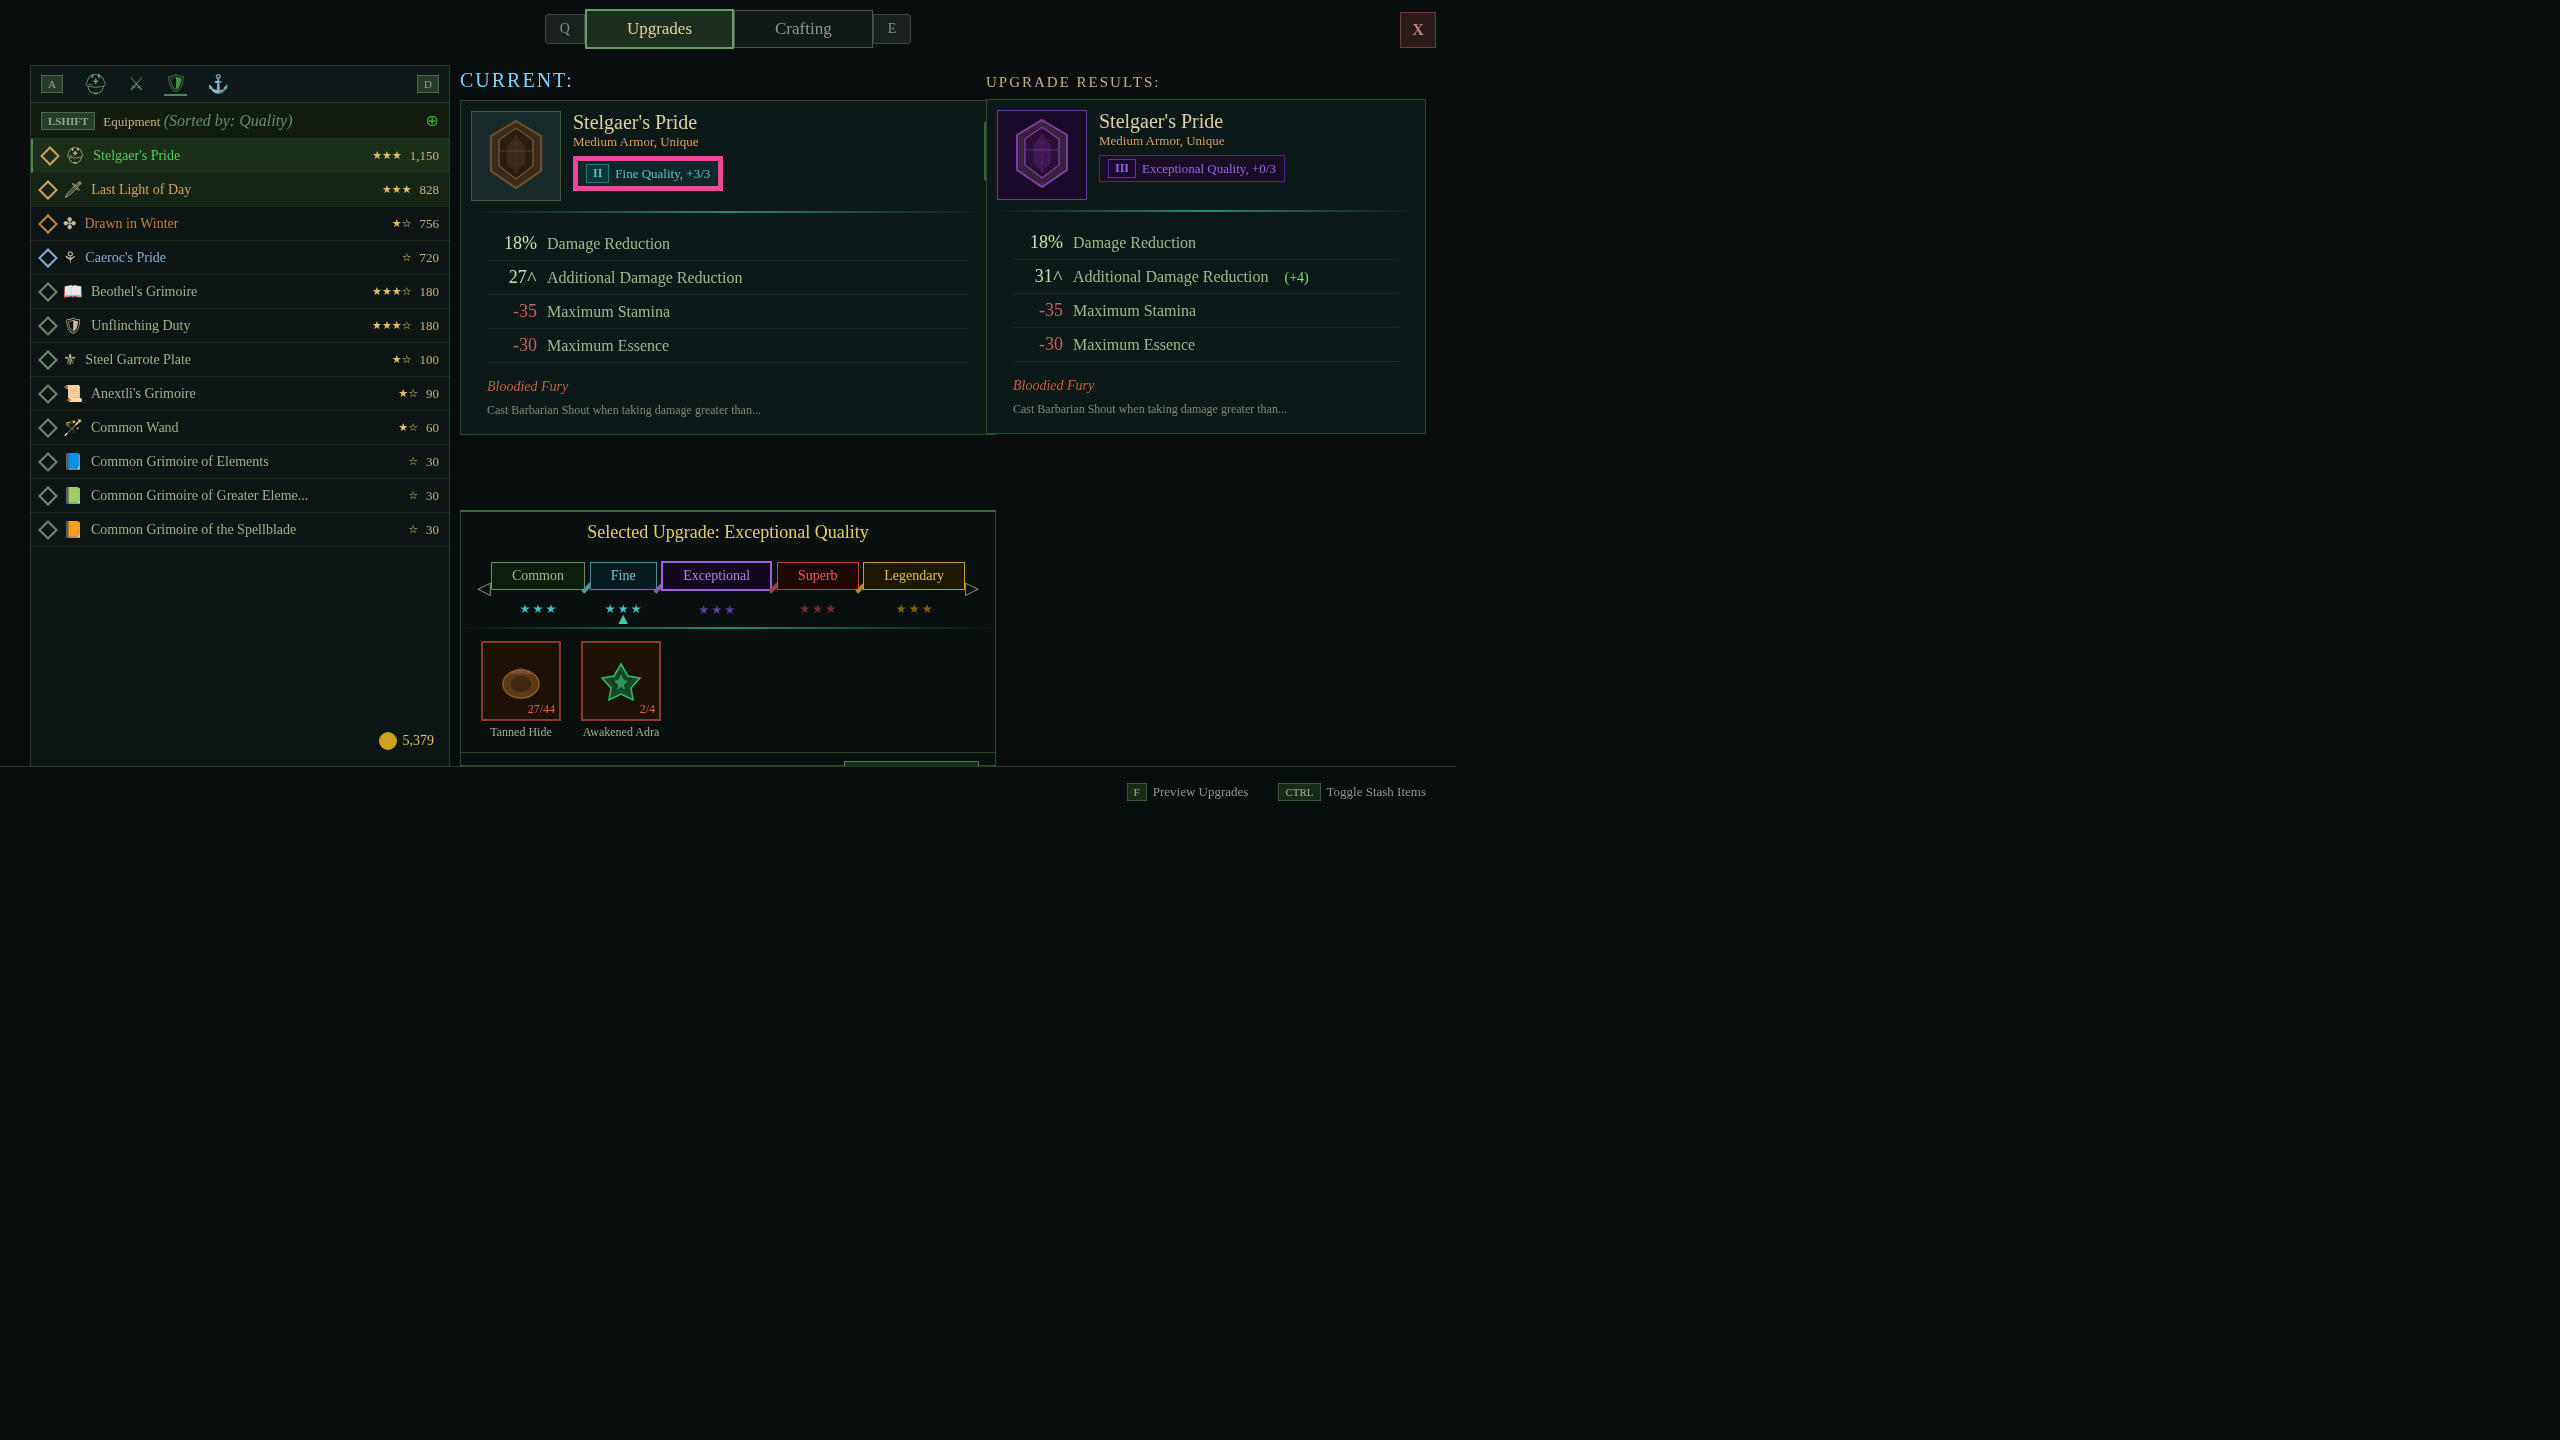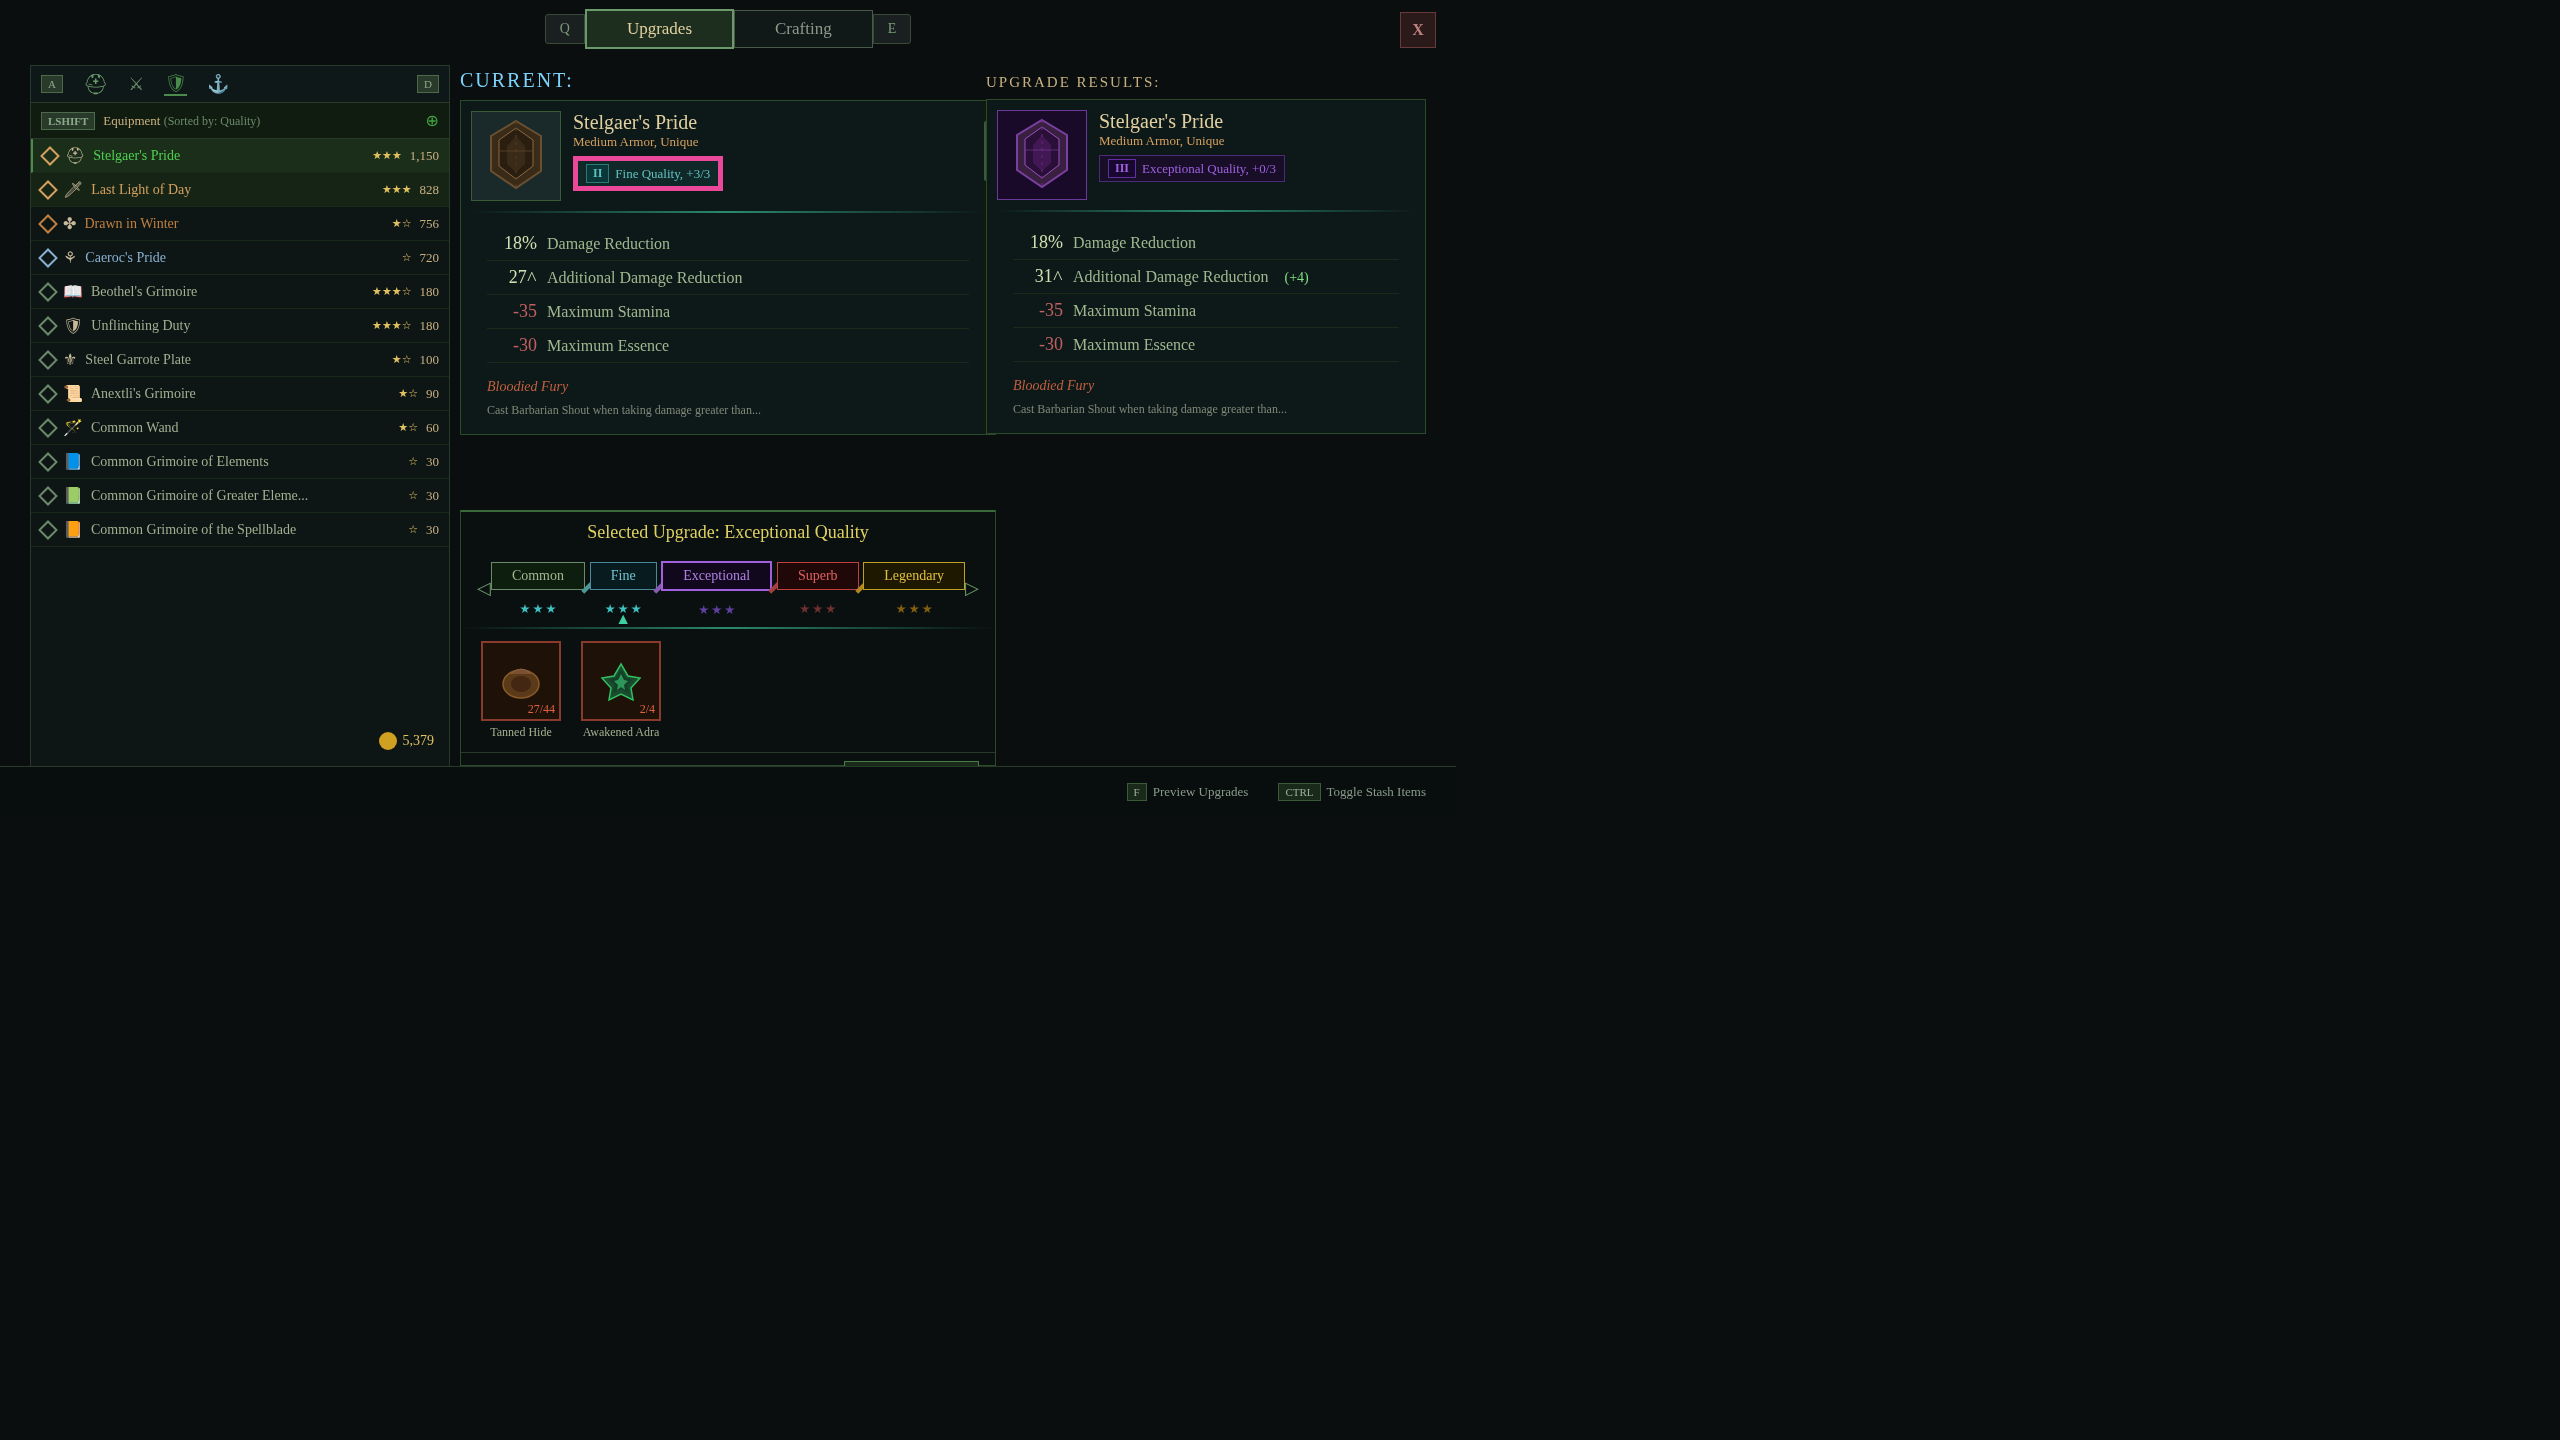--- a/index.html
+++ b/index.html
@@ -557,21 +557,21 @@
     <span style="font-size:18px; color:#6a8a6a;">⚔</span>
     <span style="font-size:18px; color:#4a8a4a; border-bottom:2px solid #4a8a4a;">🛡</span>
     <span style="font-size:18px; color:#6a8a6a;">⚓</span>
     <span class="d-badge" style="margin-left:auto;">D</span>
   </div>
 
   <div class="left-panel-header">
     <span class="lshift-badge">LSHIFT</span>
     <span class="header-title">
       <span>Equipment</span>
-      <span style="color:#6a8a6a; font-size:12px;">(Sorted by: Quality)</span>
+      <span style="color:#6a8a6a; font-size:16px;font-style:italic;">(Sorted by: Quality)</span>
     </span>
     <span style="margin-left:auto; color:#40a040; font-size:16px;">⊕</span>
   </div>
 
   <div class="item-list" id="item-list">
       <div class="item-row selected">
         <div class="item-diamond" style="border-color: rgb(212, 160, 96);"></div>
         <span style="font-size: 16px;">⛑</span>
         <span class="item-name unique selected-text">Stelgaer's Pride</span>
         <span class="star-icons"> ★★★</span>

